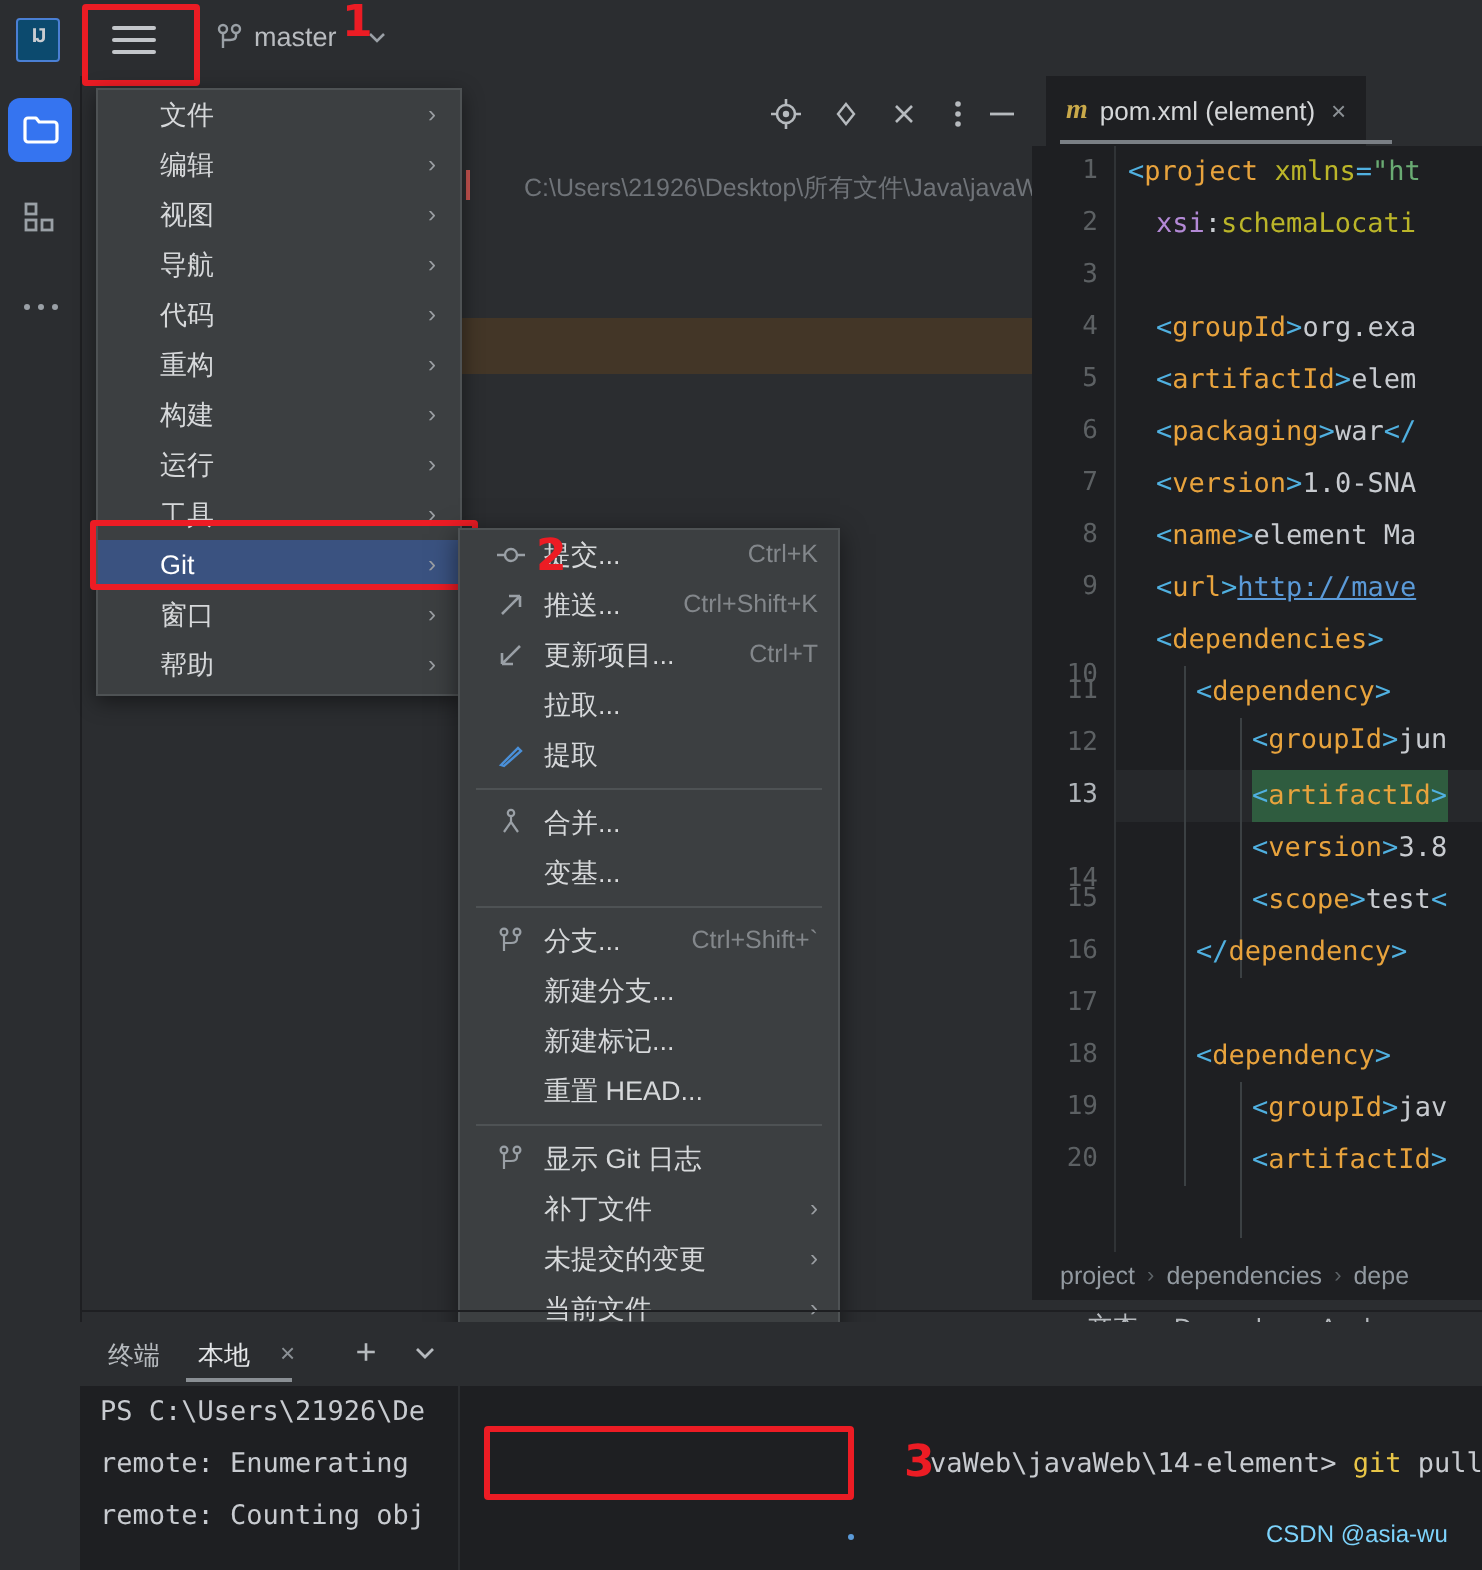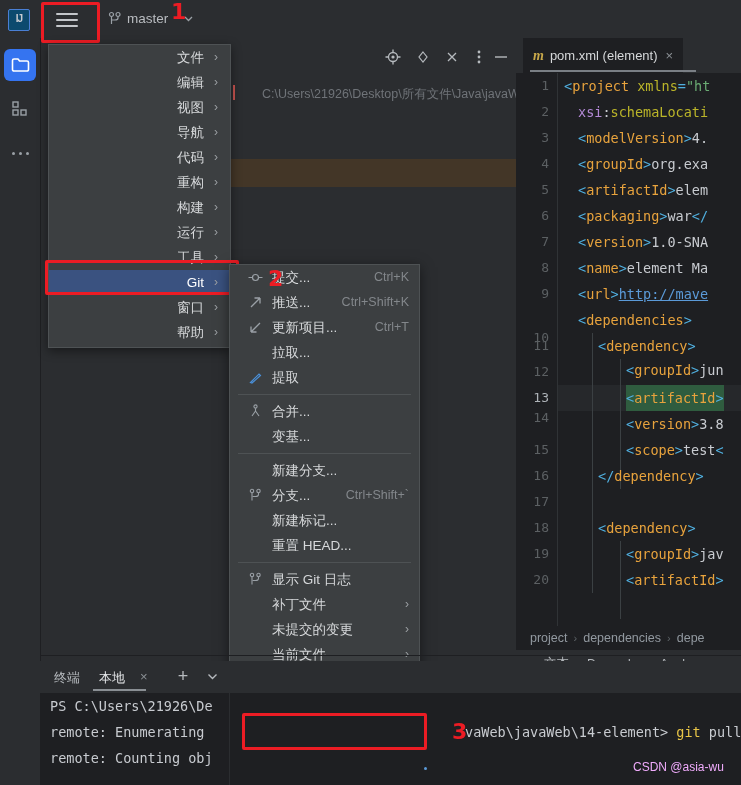--- a/index.html
+++ b/index.html
@@ -44,22 +44,22 @@
   #centerpanel{position:absolute;left:229px;top:38px;width:287px;height:623px;background:#2b2d30;}
   #path-line{position:absolute;left:238px;top:86px;color:#6f7378;font-size:12.5px;white-space:nowrap;margin-left:24px;}
   #path-caret{position:absolute;left:233px;top:85px;width:2px;height:15px;background:#c75450;}
   #brownband{position:absolute;left:229px;top:159px;width:287px;height:28px;background:#433627;}
   #toolicons{position:absolute;left:383px;top:47px;width:128px;height:22px;}
   .tool-ic{position:absolute;top:0;width:20px;height:20px;display:flex;align-items:center;justify-content:center;cursor:pointer;}
 
   
   #mainmenu{position:absolute;left:48px;top:44px;width:181px;height:302px;
     background:#3c3f41;border:1px solid #4e5254;box-shadow:0 3px 10px rgba(0,0,0,.45);}
-  .mi{position:relative;height:25px;line-height:25px;padding-left:31px;padding-right:26px;
-    font-size:13.5px;color:#d6d8da;cursor:pointer;white-space:nowrap;text-align:right;}
+  .mi{position:relative;height:25px;line-height:25px;padding-left:31px;padding-right:10px;
+    font-size:13.5px;color:#d6d8da;cursor:pointer;white-space:nowrap;}
   .mi .arrow{position:absolute;right:12px;top:0;height:25px;line-height:25px;color:#9b9fa3;font-size:12px;}
   .mi.sel{background:#3a5280;color:#ffffff;}
   #hl-git{position:absolute;left:45px;top:260px;width:188px;height:29px;
     border:3px solid #ec1c24;border-radius:2px;pointer-events:none;}
 
   
   #gitmenu{position:absolute;left:229px;top:264px;width:189px;height:506px;
     background:#3c3f41;border:1px solid #4e5254;box-shadow:0 3px 12px rgba(0,0,0,.5);}
   .gi{position:relative;height:25px;line-height:25px;padding-left:42px;padding-right:1px;
     font-size:13.5px;color:#d6d8da;cursor:pointer;white-space:nowrap;}
@@ -121,21 +121,21 @@
   #term-add{position:absolute;left:133px;top:5px;width:20px;height:20px;color:#b6babe;font-size:18px;
     display:flex;align-items:center;justify-content:center;cursor:pointer;}
   #term-more{position:absolute;left:162px;top:5px;width:20px;height:20px;cursor:pointer;
     display:flex;align-items:center;justify-content:center;}
   #term-body{position:absolute;left:0;top:32px;width:701px;height:92px;background:#1e1f22;
     font-family:"DejaVu Sans Mono","Liberation Mono",monospace;font-size:13.5px;color:#c8cbd0;}
   .tline{position:absolute;left:10px;height:26px;line-height:26px;white-space:pre;}
   .kw-git{color:#e8c547;}
   #marker3{position:absolute;left:452px;top:721px;color:#ec1c24;font-size:22px;font-weight:700;
     font-family:"DejaVu Sans",sans-serif;line-height:1;z-index:26;}
-  #watermark{position:absolute;left:633px;top:760px;font-size:12px;color:#f0abfc;
+  #watermark{position:absolute;left:633px;top:760px;font-size:12px;color:#7dd3fc;
     font-family:"Liberation Sans",sans-serif;}
   #term-divider{position:absolute;left:229px;top:661px;width:1px;height:124px;background:#2b2d30;}
   #term-sep{position:absolute;left:40px;top:655px;width:701px;height:1px;background:#1e1f22;}
   #termdot{position:absolute;left:424px;top:767px;width:3px;height:3px;background:#5b9ad8;border-radius:50%;}
 </style>
 </head>
 <body>
 
 <div class="root">
 
@@ -315,31 +315,31 @@
       </svg>
       <span>合并...</span>
     </div>
     <div class="gi">
       <span>变基...</span>
     </div>
 
     <div class="gsep"></div>
 
     <div class="gi">
-      <span>新建分支...</span>
-    </div>
-    <div class="gi">
       <svg class="gico" viewBox="0 0 15 15">
         <circle cx="4" cy="3" r="1.7" fill="none" stroke="#9aa0a6" stroke-width="1.1"></circle>
         <circle cx="10.5" cy="3" r="1.7" fill="none" stroke="#9aa0a6" stroke-width="1.1"></circle>
         <path d="M4 4.7 V12.5" stroke="#9aa0a6" stroke-width="1.1" fill="none"></path>
         <path d="M10.5 4.7 V6.5 Q10.5 8.5 7.5 8.5 H4.5" stroke="#9aa0a6" stroke-width="1.1" fill="none"></path>
       </svg>
       <span>分支...</span>
       <span class="short">Ctrl+Shift+`</span>
+    </div>
+    <div class="gi">
+      <span>新建分支...</span>
     </div>
     <div class="gi">
       <span>新建标记...</span>
     </div>
     <div class="gi">
       <span>重置 HEAD...</span>
     </div>
 
     <div class="gsep"></div>
 
@@ -402,41 +402,40 @@
         <div class="lnum" style="top: 78px;">4</div>
         <div class="lnum" style="top: 104px;">5</div>
         <div class="lnum" style="top: 130px;">6</div>
         <div class="lnum" style="top: 156px;">7</div>
         <div class="lnum" style="top: 182px;">8</div>
         <div class="lnum" style="top: 208px;">9</div>
         <div class="lnum" style="top: 252px;">10</div>
         <div class="lnum" style="top: 260px;">11</div>
         <div class="lnum" style="top: 286px;">12</div>
         <div class="lnum cur" style="top: 312px;">13</div>
-        <div class="lnum" style="top: 332px;">14</div>
+        <div class="lnum" style="top: 354px;">14</div>
         <div class="lnum" style="top: 364px;">15</div>
         <div class="lnum" style="top: 390px;">16</div>
         <div class="lnum" style="top: 416px; margin-left: 45px;">17</div>
         <div class="lnum" style="top: 442px;">18</div>
         <div class="lnum" style="top: 468px;">19</div>
         <div class="lnum" style="top: 494px;">20</div>
       </div>
     <div id="gutter-border"></div>
 
     <div id="code">
       <div id="cur-line-bg" style="top:312px"></div>
 
       <div class="indentguide" style="left:62px;top:286px;height:130px;"></div>
       <div class="indentguide" style="left:34px;top:260px;height:182px;"></div>
       <div class="indentguide" style="left:34px;top:442px;height:78px;"></div>
       <div class="indentguide" style="left:62px;top:468px;height:78px;"></div>
 
       <div class="cl" style="top:0px;left:6px"><span class="ang">&lt;</span><span class="tag">project</span> <span class="attr">xmlns</span><span class="ang">=</span><span class="str">"ht</span></div>
       <div class="cl" style="top:26px;left:20px"><span class="ns">xsi</span><span class="txt">:</span><span class="attr">schemaLocati</span></div>
-      <div class="cl" style="top:52px;left:20px"><span class="ang">&lt;</span><span class="tag">modelVersion</span><span class="ang">&gt;</span><span class="txt">4.</span></div>
       <div class="cl" style="top:78px;left:20px"><span class="ang">&lt;</span><span class="tag">groupId</span><span class="ang">&gt;</span><span class="txt">org.exa</span></div>
       <div class="cl" style="top:104px;left:20px"><span class="ang">&lt;</span><span class="tag">artifactId</span><span class="ang">&gt;</span><span class="txt">elem</span></div>
       <div class="cl" style="top:130px;left:20px"><span class="ang">&lt;</span><span class="tag">packaging</span><span class="ang">&gt;</span><span class="txt">war</span><span class="ang">&lt;/</span></div>
       <div class="cl" style="top:156px;left:20px"><span class="ang">&lt;</span><span class="tag">version</span><span class="ang">&gt;</span><span class="txt">1.0-SNA</span></div>
       <div class="cl" style="top:182px;left:20px"><span class="ang">&lt;</span><span class="tag">name</span><span class="ang">&gt;</span><span class="txt">element Ma</span></div>
       <div class="cl" style="top:208px;left:20px"><span class="ang">&lt;</span><span class="tag">url</span><span class="ang">&gt;</span><span class="lnk">http://mave</span></div>
       <div class="cl" style="top:234px;left:20px"><span class="ang">&lt;</span><span class="tag">dependencies</span><span class="ang">&gt;</span></div>
       <div class="cl" style="top:260px;left:40px"><span class="ang">&lt;</span><span class="tag">dependency</span><span class="ang">&gt;</span></div>
       <div class="cl" style="top:284px;left:68px"><span class="ang">&lt;</span><span class="tag">groupId</span><span class="ang">&gt;</span><span class="txt">jun</span></div>
       <div class="cl hlgreen" style="top:312px;left:68px"><span class="ang">&lt;</span><span class="tag">artifactId</span><span class="ang">&gt;</span></div>

